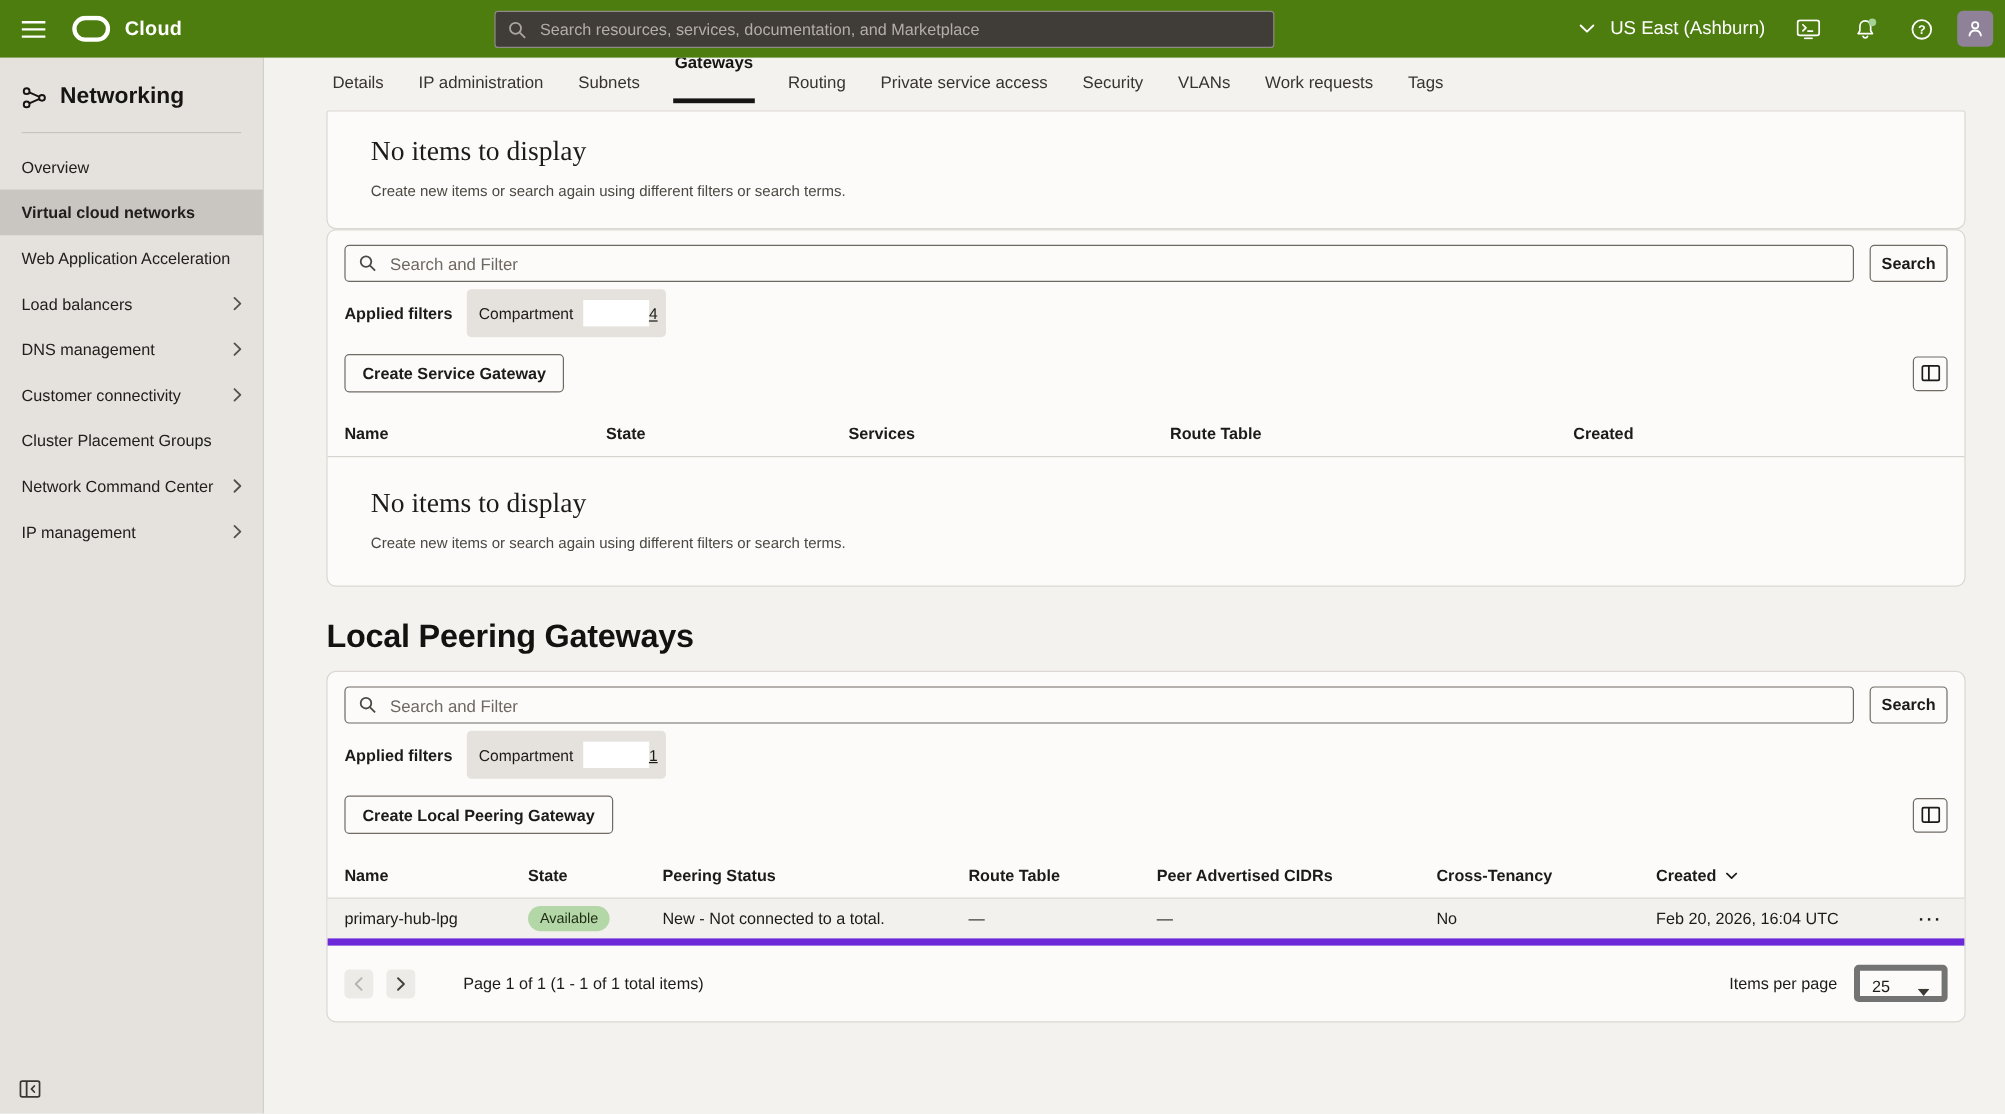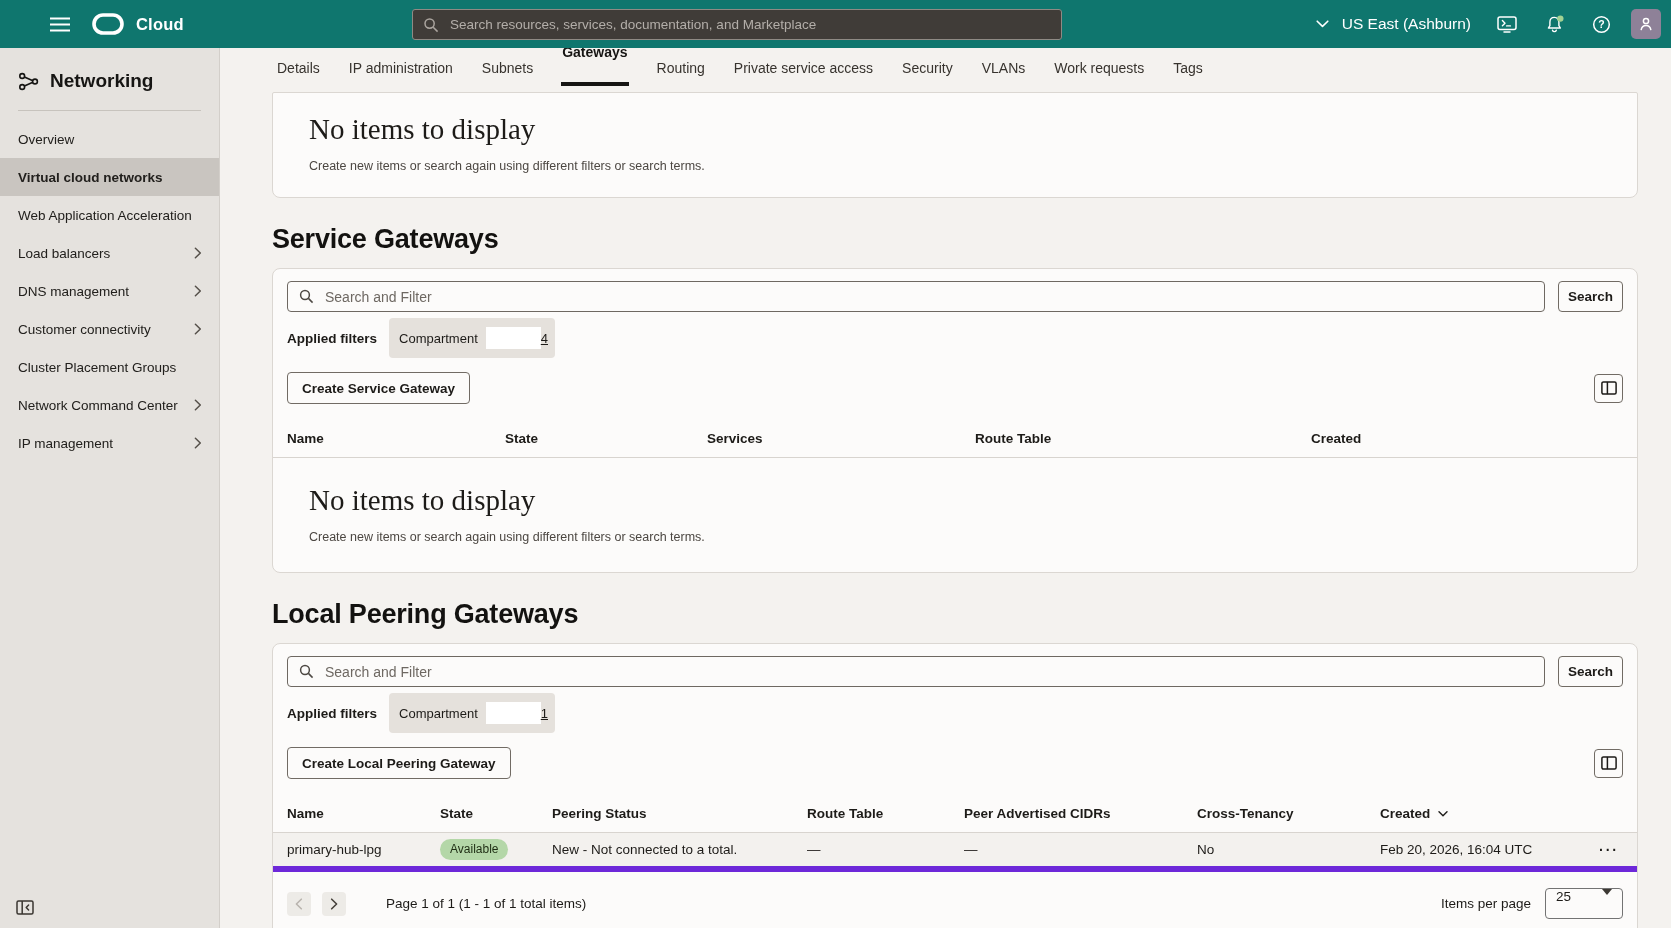--- a/index.html
+++ b/index.html
@@ -4,21 +4,21 @@
 <style>
   * { box-sizing: border-box; }
   html,body { margin:0; padding:0; }
   body {
     width:1671px; height:928px; position:relative; overflow:hidden;
     background:#f4f2ef; font-family:"Liberation Sans", sans-serif; color:#1d1b18;
   }
 
   
   .topbar { position:absolute; top:0; left:0; width:1671px; height:48px;
-    background:#0f766e; display:flex; align-items:center; color:#fff; z-index:30;padding-left:32px; }
+    background:#4d7c0f; display:flex; align-items:center; color:#fff; z-index:30; }
   .hamburger { margin-left:15px; width:26px; height:26px; display:flex; align-items:center; justify-content:center; cursor:pointer; }
   .logo-oval { margin-left:19px; display:flex; align-items:center; }
   .brand { margin-left:12px; font-size:16.5px; font-weight:700; letter-spacing:.2px; }
   .topbar-search { position:absolute; left:412px; top:9px; width:650px; height:31px;
     background:#403c38; border:1px solid #8f8a84; border-radius:3px;
     display:flex; align-items:center; padding:0 10px; }
   .topbar-search input { flex:1; margin-left:9px; border:none; outline:none; background:transparent;
     color:#e9e6e2; font-size:13.5px; font-family:inherit; }
   .topbar-search input::placeholder { color:#b3aea9; }
   .topbar-right { margin-left:auto; display:flex; align-items:center; margin-right:10px; }
@@ -50,21 +50,21 @@
   .tabbar { display:flex; gap:27px; padding-left:56px; height:38px; align-items:flex-end;
     font-size:14px; color:#37332e; }
   .tab { padding:0 1px 10px; cursor:pointer; white-space:nowrap; }
   .tab.active { font-weight:700; color:#161513; padding-bottom:22px; border-bottom:4px solid #161513; }
 
   .panel { margin:0 33px 0 52px; background:#fcfbfa; border:1px solid #dbd7d2; border-radius:8px; }
   .panel-top { margin-top:6px; border-top-left-radius:2px; border-top-right-radius:2px; }
 
   .empty { padding:20px 36px 24px; }
   .empty-pad { padding:26px 36px 28px; }
-  .empty-title { font-family:"Liberation Serif", serif; font-size:29px; color:#1d1b18; }
+  .empty-title { font-family:"Liberation Serif", serif; font-size:23px; color:#1d1b18; }
   .empty-sub { margin-top:13px; font-size:12.5px; color:#4c4742; }
 
   .section-heading { margin:26px 0 13px 52px; font-size:27px; font-weight:700;
     color:#131210; letter-spacing:-0.2px; line-height:31px; }
 
   .tools { padding:12px 14px 0; }
   .search-row { display:flex; }
   .filter-input { flex:1; height:31px; border:1px solid #6e6862; border-radius:4px;
     background:#fcfbfa; display:flex; align-items:center; padding:0 11px; }
   .filter-input input { flex:1; margin-left:9px; border:none; outline:none; background:transparent;
@@ -96,22 +96,22 @@
   .actions-cell { display:flex; justify-content:center; }
   .ellipsis-btn { background:none; border:none; cursor:pointer; font-weight:700;
     font-size:14px; letter-spacing:2px; color:#1d1b18; font-family:inherit; padding:2px 4px; }
 
   .pagination { display:flex; align-items:center; padding:16px 14px; }
   .page-btn { width:24px; height:24px; border:none; border-radius:4px; background:#edebe7;
     display:flex; align-items:center; justify-content:center; cursor:pointer; margin-right:11px; padding:0; }
   .page-text { margin-left:29px; font-size:13.5px; color:#1d1b18; }
   .per-page { margin-left:auto; display:flex; align-items:center; }
   .per-page-label { font-size:13.5px; }
-  .select { width:78px; height:31px; border:1px solid #737373; border-radius:4px; background:#fcfbfa;
-    display:flex; align-items:flex-start; justify-content:space-between; padding:0 10px;
+  .select { width:78px; height:31px; border:5px solid #737373; border-radius:4px; background:#fcfbfa;
+    display:flex; align-items:flex-end; justify-content:space-between; padding:0 10px;
     margin-left:14px; font-size:13.5px; cursor:pointer; }
 </style>
 </head>
 <body>
 
 <header class="topbar">
   <span class="hamburger">
     <svg width="20" height="15" viewBox="0 0 20 15">
         <g stroke="#ffffff" stroke-width="2">
           <line x1="0" y1="1.5" x2="20" y2="1.5"></line>
@@ -262,21 +262,20 @@
     <span class="tab">Tags</span>
   </nav>
 
   <section class="panel panel-top">
     <div class="empty">
       <div class="empty-title">No items to display</div>
       <div class="empty-sub">Create new items or search again using different filters or search terms.</div>
     </div>
   </section>
 
-  <h2 class="section-heading">Service Gateways</h2>
 
   <section class="panel">
     <div class="tools">
       <div class="search-row">
         <div class="filter-input">
           <svg width="15" height="15" viewBox="0 0 15 15" fill="none">
               <circle cx="6" cy="6" r="4.4" stroke="#4d4843" stroke-width="1.5"></circle>
               <line x1="9.4" y1="9.4" x2="13.6" y2="13.6" stroke="#4d4843" stroke-width="1.5"></line>
             </svg>
           <input type="text" value="" placeholder="Search and Filter" style="">

